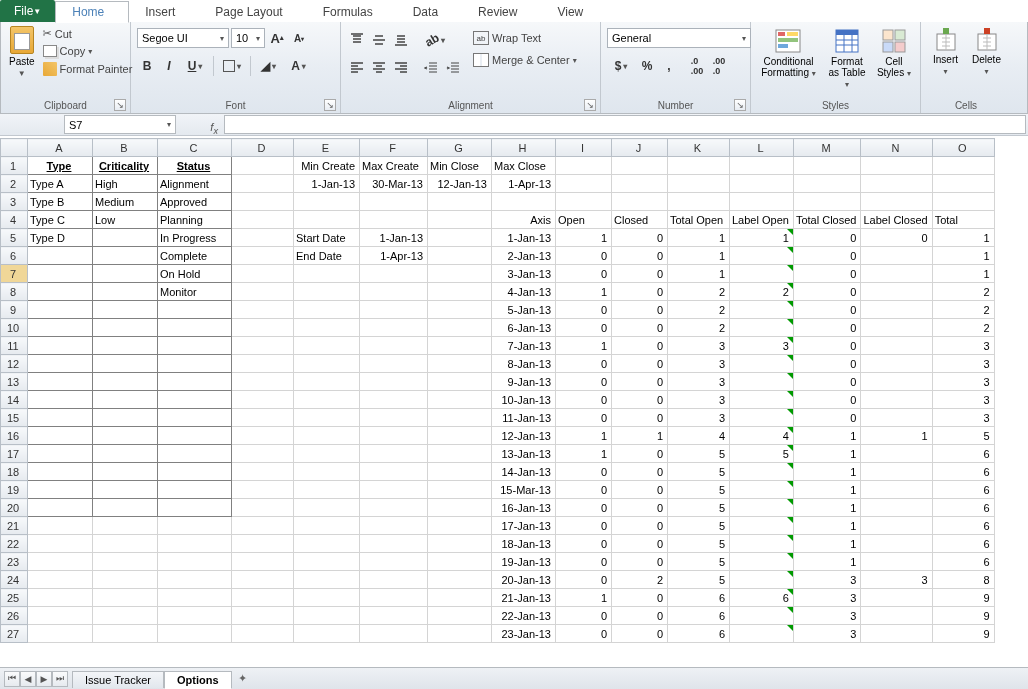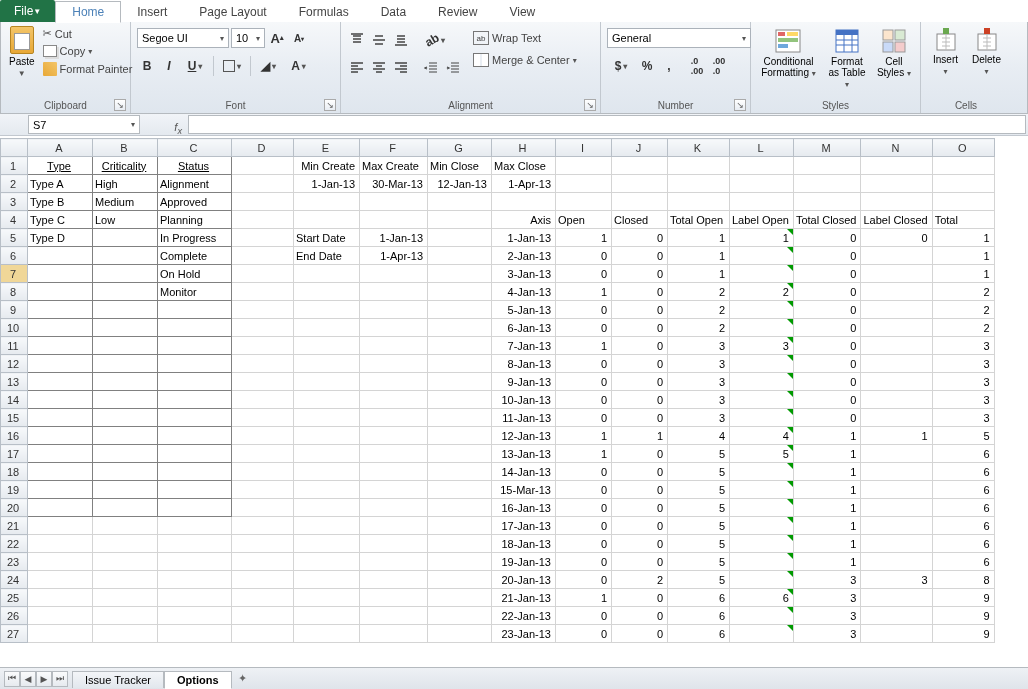--- a/index.html
+++ b/index.html
@@ -2,21 +2,21 @@
 <html><head>
 <meta charset="utf-8">
 <style>
 * { box-sizing: border-box; margin: 0; padding: 0; }
 body { font-family: "Segoe UI", Tahoma, sans-serif; font-size: 11px; background: #fff; overflow: hidden; width: 1028px; height: 689px; position: relative; }
 
 
 .tab-bar { height: 22px; background: #fff; border-bottom: 0; display: flex; align-items: flex-end; padding-left: 0; }
 .file-tab { background: #217346; color: #fff; padding: 4px 14px; font-size: 12px; border-top-left-radius: 2px; border-top-right-radius: 2px; height: 22px; display: flex; align-items: center; gap: 0; }
 .file-tab .arrow { font-size: 8px; }
-.tab { padding: 3px 16px 3px 16px; font-size: 12px; color: #444; cursor: pointer; }
+.tab { padding: 3px 24px 3px 16px; font-size: 12px; color: #444; cursor: pointer; }
 .tab.active { background: #fff; border: 1px solid #b5babf; border-bottom: 1px solid #fff; color: #4d82b8; position: relative; top: 1px; }
 
 
 .ribbon { height: 92px; background: linear-gradient(#f6f8fa,#e8edf3,#dfe6ee); border: 1px solid #b5babf; border-top: none; display: flex; }
 .group { border-right: 1px solid #c2c8cf; padding: 2px 6px 0 6px; display: flex; flex-direction: column; justify-content: space-between; }
 .group-body { flex: 1; display: flex; gap: 4px; align-items: flex-start; }
 .group-label { text-align: center; font-size: 10px; color: #555; padding: 1px 0 2px 0; position: relative; }
 .group-label .launcher { position: absolute; right: -2px; top: 0; font-size: 9px; color: #666; border: 1px solid #aaa; width: 12px; height: 12px; line-height: 10px; background: linear-gradient(#fff,#e8edf3); }
 
 .big-btn { display: flex; flex-direction: column; align-items: center; justify-content: center; width: 40px; padding: 2px; gap: 2px; }
@@ -27,37 +27,37 @@
 .fontbox { width: 92px; height: 20px; border: 1px solid #abb2ba; background: #fff; font-size: 11px; padding: 1px 4px; display: flex; align-items: center; justify-content: space-between; }
 .sizebox { width: 34px; height: 20px; border: 1px solid #abb2ba; background: #fff; font-size: 11px; padding: 1px 4px; display: flex; align-items: center; justify-content: space-between; }
 .dd { font-size: 8px; color: #555; }
 
 .btnrow { display: flex; gap: 2px; margin-top: 2px; }
 .sq { width: 20px; height: 20px; border: 1px solid transparent; display: flex; align-items: center; justify-content: center; font-weight: bold; font-size: 12px; color: #333; }
 .sq .dd { margin-left: 1px; }
 .sq.withdd { width: 28px; gap: 1px; }
 
 
-.fbar-row { height: 22px; display: flex; align-items: stretch; border-bottom: 1px solid #c2c8cf; background: linear-gradient(#f1f4f8,#e4e9ef); }
+.fbar-row { height: 22px; display: flex; align-items: stretch; border-bottom: 1px solid #c2c8cf; background: linear-gradient(#f1f4f8,#e4e9ef); padding-left: 36px; }
 .namebox { width: 112px; border: 1px solid #b5babf; background: #fff; display: flex; align-items: center; padding: 0 4px; font-size: 11px; justify-content: space-between; margin: 1px 0 1px 28px; }
 .fx { width: 48px; display: flex; align-items: center; justify-content: flex-end; gap: 6px; padding-right: 6px; margin-top: 8px; }
 .fx span { font-style: italic; font-size: 11px; color: #555; }
 .formula-input { flex: 1; background: #fff; border: 1px solid #b5babf; margin: 1px 2px 1px 0; }
 
 
 .grid-wrap { position: absolute; top: 138px; left: 0; right: 0; bottom: 22px; overflow: hidden; }
 table.grid { border-collapse: collapse; table-layout: fixed; }
 .grid th, .grid td { border: 1px solid #d4d4d4; font-size: 11px; padding: 1px 4px 1px 2px; height: 18px; overflow: hidden; white-space: nowrap; }
 .grid th { background: linear-gradient(#f7f9fb,#e6eaef); color: #333; font-weight: normal; text-align: center; border-color: #b8bfc7; }
 .grid th.rowhdr { width: 26px; text-align: center; }
 .grid th.sel-row { background: #f0d798; }
 .grid td { text-align: left; }
 .grid td.r { text-align: right; }
 .bordered { border: 1px solid #808080 !important; }
-.uhead { text-decoration: underline; text-align: center !important; background: #fff; border: 1px solid #808080 !important; }
+.uhead { text-decoration: underline; text-align: center !important; background: #fff; border: 1px solid #808080 !important; font-weight: bold; }
 .tri { position: relative; }
 .tri::after { content: ""; position: absolute; top: 0; right: 0; width: 0; height: 0; border-top: 6px solid #009a00; border-left: 6px solid transparent; }
 
 
 .sheetbar { position: absolute; bottom: 0; left: 0; right: 0; height: 22px; background: linear-gradient(#eef1f5,#dfe4ea); border-top: 1px solid #b5babf; display: flex; align-items: center; }
 .nav-btns { display: flex; gap: 0; padding: 0 4px; }
 .nav-btns div { width: 16px; height: 16px; display: flex; align-items: center; justify-content: center; font-size: 9px; color: #555; border: 1px solid #b5babf; background: linear-gradient(#fafbfc,#e6eaef); }
 .sheet-tab { padding: 2px 12px; font-size: 11px; border: 1px solid #b5babf; background: linear-gradient(#f3f5f8,#e2e7ed); border-bottom: none; position: relative; top: 1px; }
 .sheet-tab.active { background: #fff; font-weight: bold; border-bottom: 1px solid #fff; }
 .newsheet { width: 22px; display: flex; align-items: center; justify-content: center; font-size: 11px; color: #666; }

